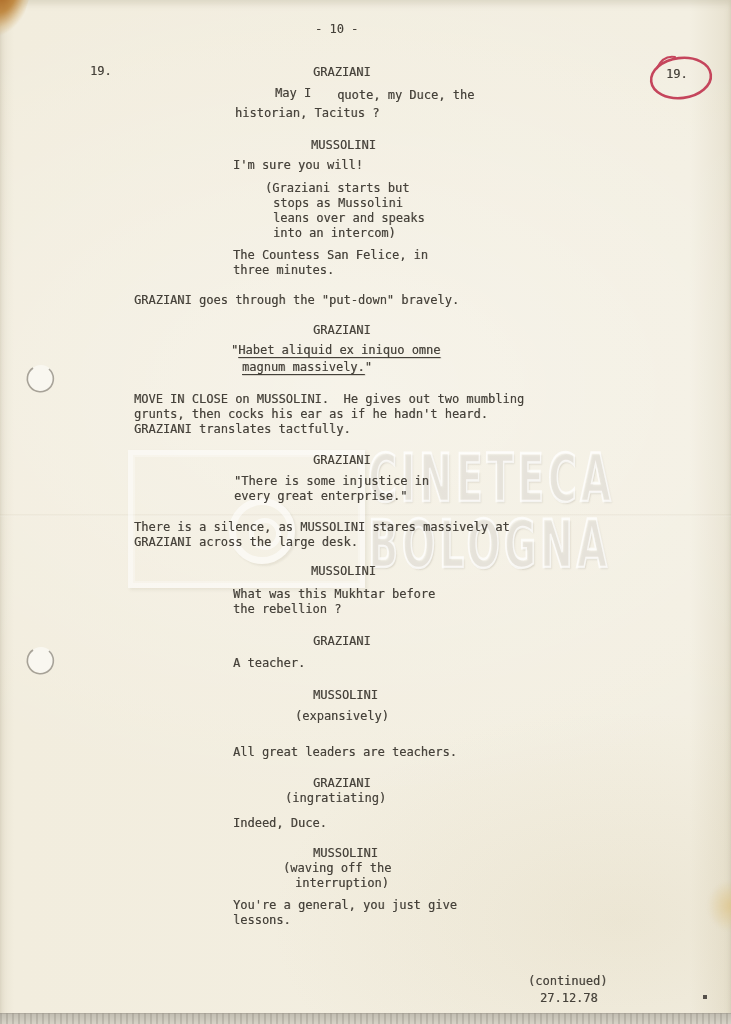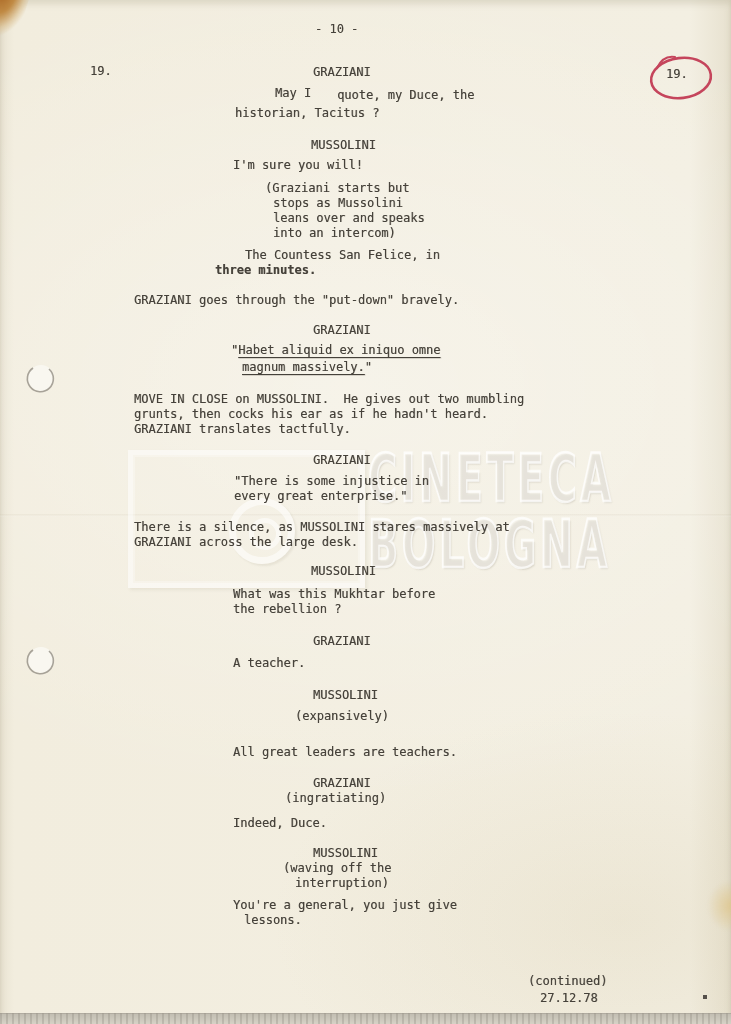--- a/index.html
+++ b/index.html
@@ -120,22 +120,22 @@
   <div class="line" style="left:313px;top:65px;">GRAZIANI</div>
   <div class="line" style="left:235px;top:88px;"><span class="raised">May I</span><span class="gap27">quote, my Duce, the</span></div>
   <div class="line" style="left:235px;top:106px;">historian, Tacitus ?</div>
 
   <div class="line" style="left:311px;top:138px;">MUSSOLINI</div>
   <div class="line" style="left:233px;top:158px;">I'm sure you will!</div>
   <div class="line" style="left:265px;top:181px;">(Graziani starts but</div>
   <div class="line" style="left:273px;top:196px;">stops as Mussolini</div>
   <div class="line" style="left:273px;top:211px;">leans over and speaks</div>
   <div class="line" style="left:273px;top:226px;">into an intercom)</div>
-  <div class="line" style="left:233px;top:248px;margin-left:12px;">The Countess San Felice, in</div>
-  <div class="line" style="left:215px;top:263px;font-weight:bold;">three minutes.</div>
+  <div class="line" style="left:233px;top:248px;">The Countess San Felice, in</div>
+  <div class="line" style="left:233px;top:263px;">three minutes.</div>
 
   <div class="line" style="left:134px;top:293px;">GRAZIANI goes through the "put-down" bravely.</div>
 
   <div class="line" style="left:313px;top:323px;">GRAZIANI</div>
   <div class="line" style="left:231px;top:343px;"><span>"</span><span class="uline">Habet aliquid ex iniquo omne</span></div>
   <div class="line" style="left:242px;top:360px;"><span class="uline">magnum massively.</span><span>"</span></div>
 
   <div class="line" style="left:134px;top:392px;">MOVE IN CLOSE on MUSSOLINI.  He gives out two mumbling</div>
   <div class="line" style="left:134px;top:407px;">grunts, then cocks his ear as if he hadn't heard.</div>
   <div class="line" style="left:134px;top:422px;">GRAZIANI translates tactfully.</div>
@@ -159,18 +159,18 @@
   <div class="line" style="left:233px;top:745px;">All great leaders are teachers.</div>
 
   <div class="line" style="left:313px;top:776px;">GRAZIANI</div>
   <div class="line" style="left:285px;top:791px;">(ingratiating)</div>
   <div class="line" style="left:233px;top:816px;">Indeed, Duce.</div>
 
   <div class="line" style="left:313px;top:846px;">MUSSOLINI</div>
   <div class="line" style="left:283px;top:861px;">(waving off the</div>
   <div class="line" style="left:295px;top:876px;">interruption)</div>
   <div class="line" style="left:233px;top:898px;">You're a general, you just give</div>
-  <div class="line" style="left:244px;top:913px;">lessons.</div>
+  <div class="line" style="left:233px;top:913px;">lessons.</div>
 
   <div class="line" style="left:528px;top:974px;">(continued)</div>
   <div class="line" style="left:540px;top:991px;">27.12.78</div>
 
 </div>
 
 </body></html>

